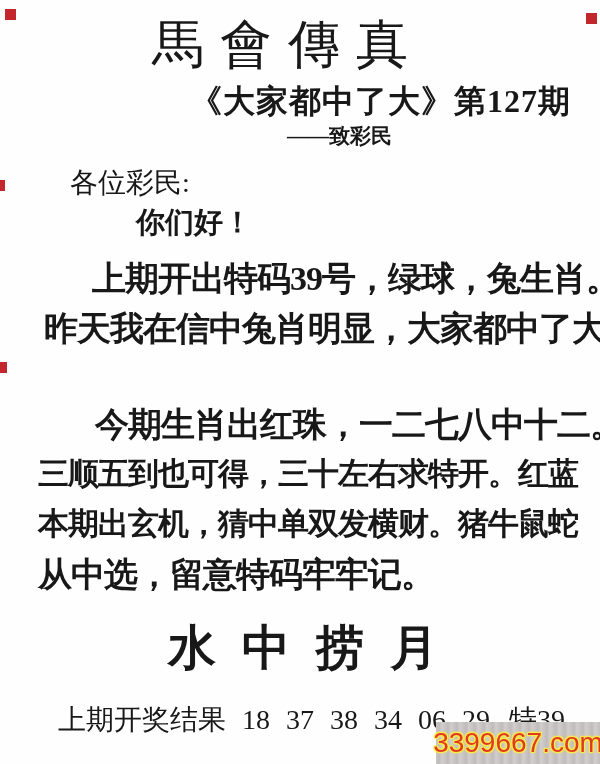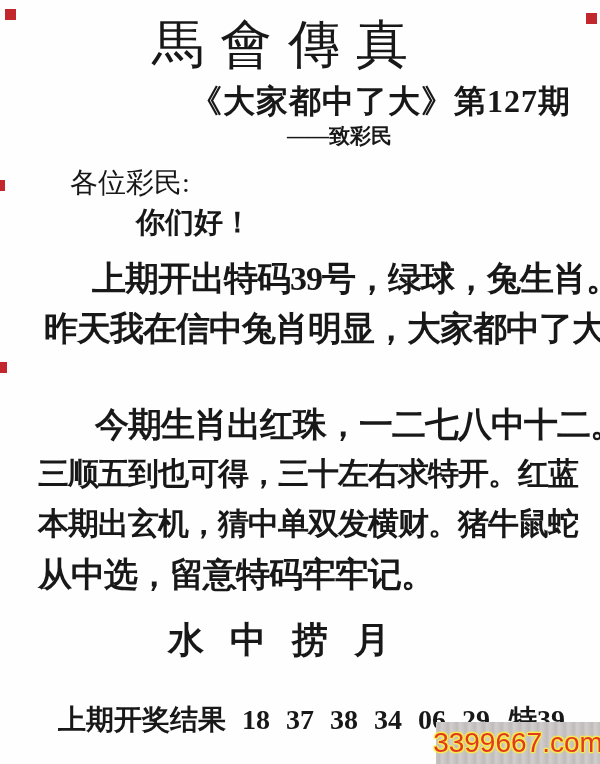--- a/index.html
+++ b/index.html
@@ -33,24 +33,24 @@
   .bodyline{font-size:34px;font-weight:bold;letter-spacing:-1px;}
   .line-0{left:92px;top:256px;}
   .line-1{left:44px;top:306px;}
   .line-2{left:44px;top:357px;}
   .line-3{left:95px;top:402px;}
   .line-4{left:38px;top:453px;font-size:31px;}
   .line-5{left:38px;top:503px;font-size:31px;}
   .line-6{left:38px;top:552px;}
 
   .slogan{
-    left:168px;top:616px;font-size:36px;font-weight:bold;letter-spacing:26px;
+    left:168px;top:616px;font-size:48px;font-weight:bold;letter-spacing:26px;
   }
 
-  .results{left:58px;top:701px;font-size:28px;font-weight:bold;}
+  .results{left:58px;top:701px;font-size:28px;font-weight:normal;}
   .results .num{margin-left:9px;}
   .results .special{margin-left:12px;}
 
   .watermark{
     position:absolute;right:0;bottom:0;width:164px;height:42px;
     display:flex;align-items:center;justify-content:center;
     background:repeating-linear-gradient(90deg,
       var(--wm-bg) 0px, #bfbbbb 3px, #d2cece 6px, var(--wm-bg) 9px);
     font-family:"Liberation Sans","DejaVu Sans",sans-serif;
     font-weight:normal;font-size:28px;z-index:5;

